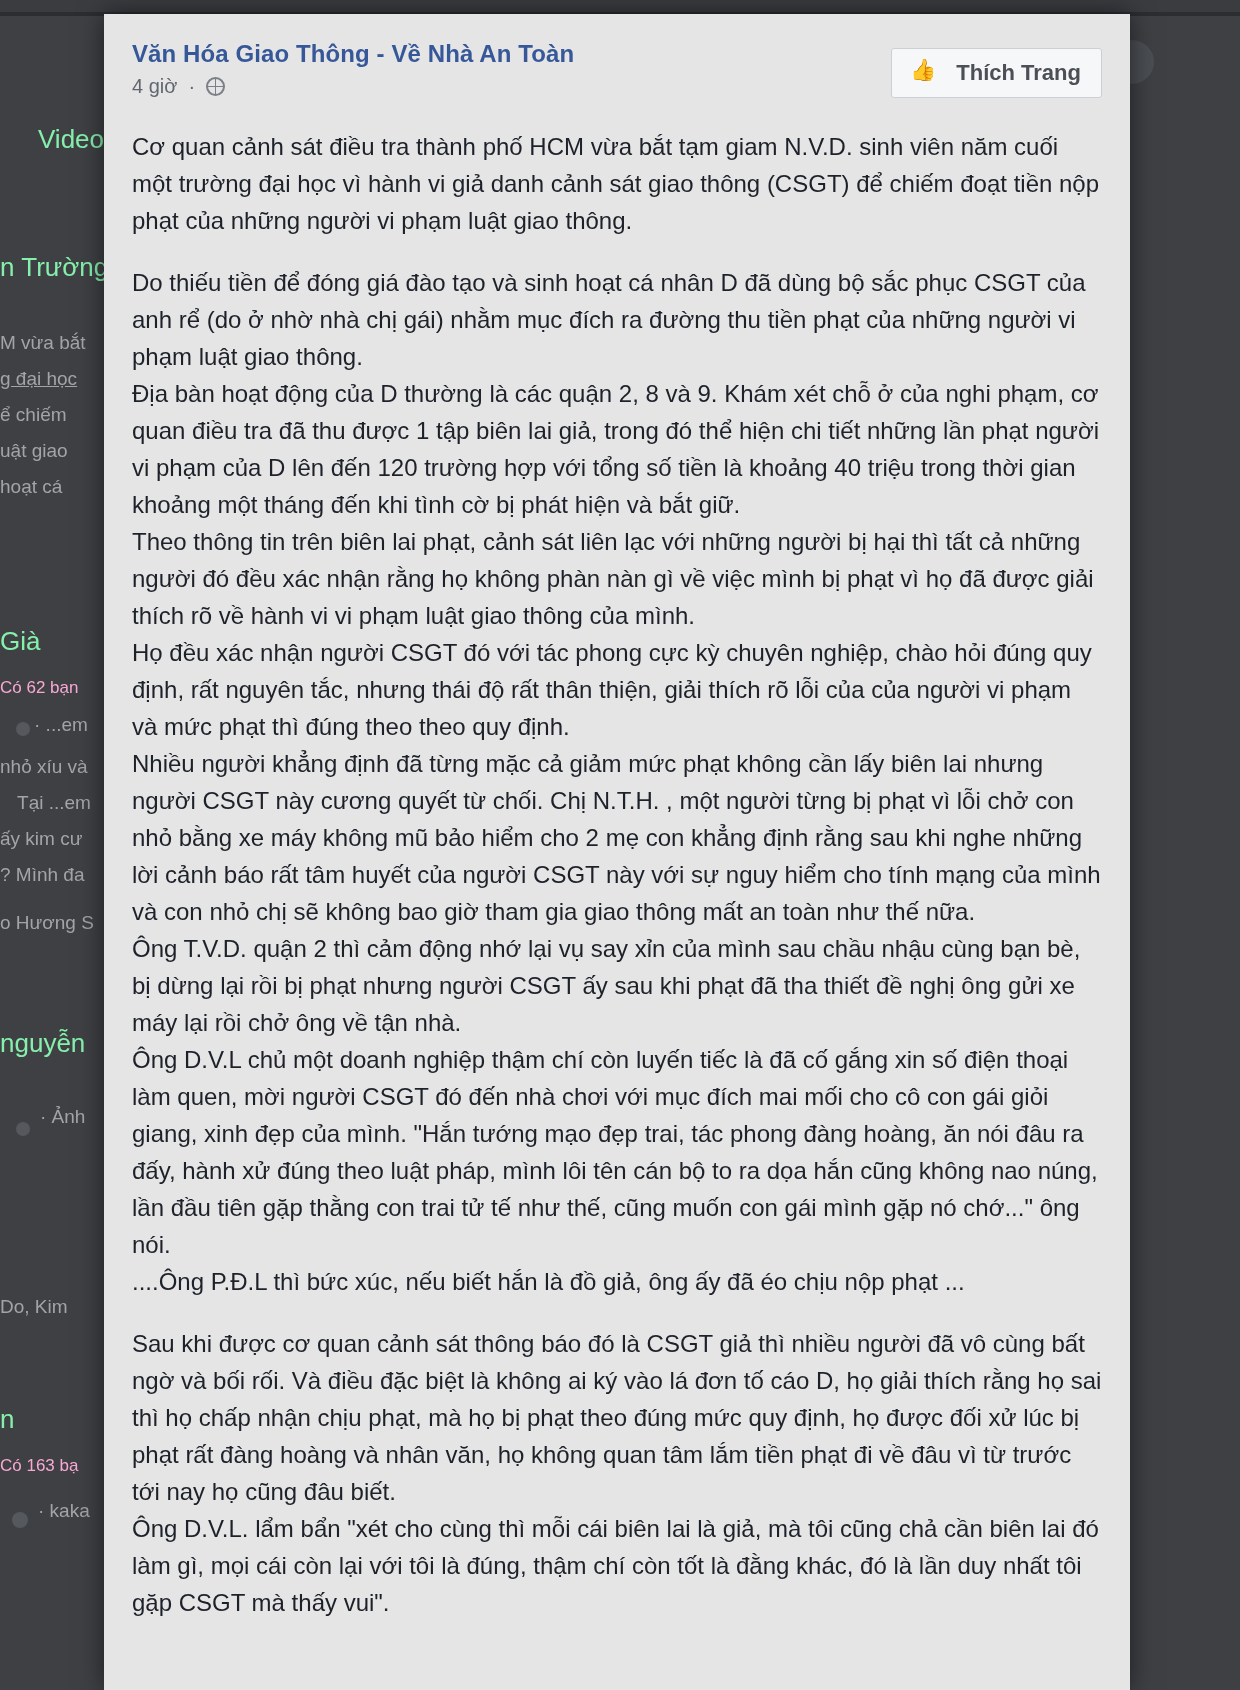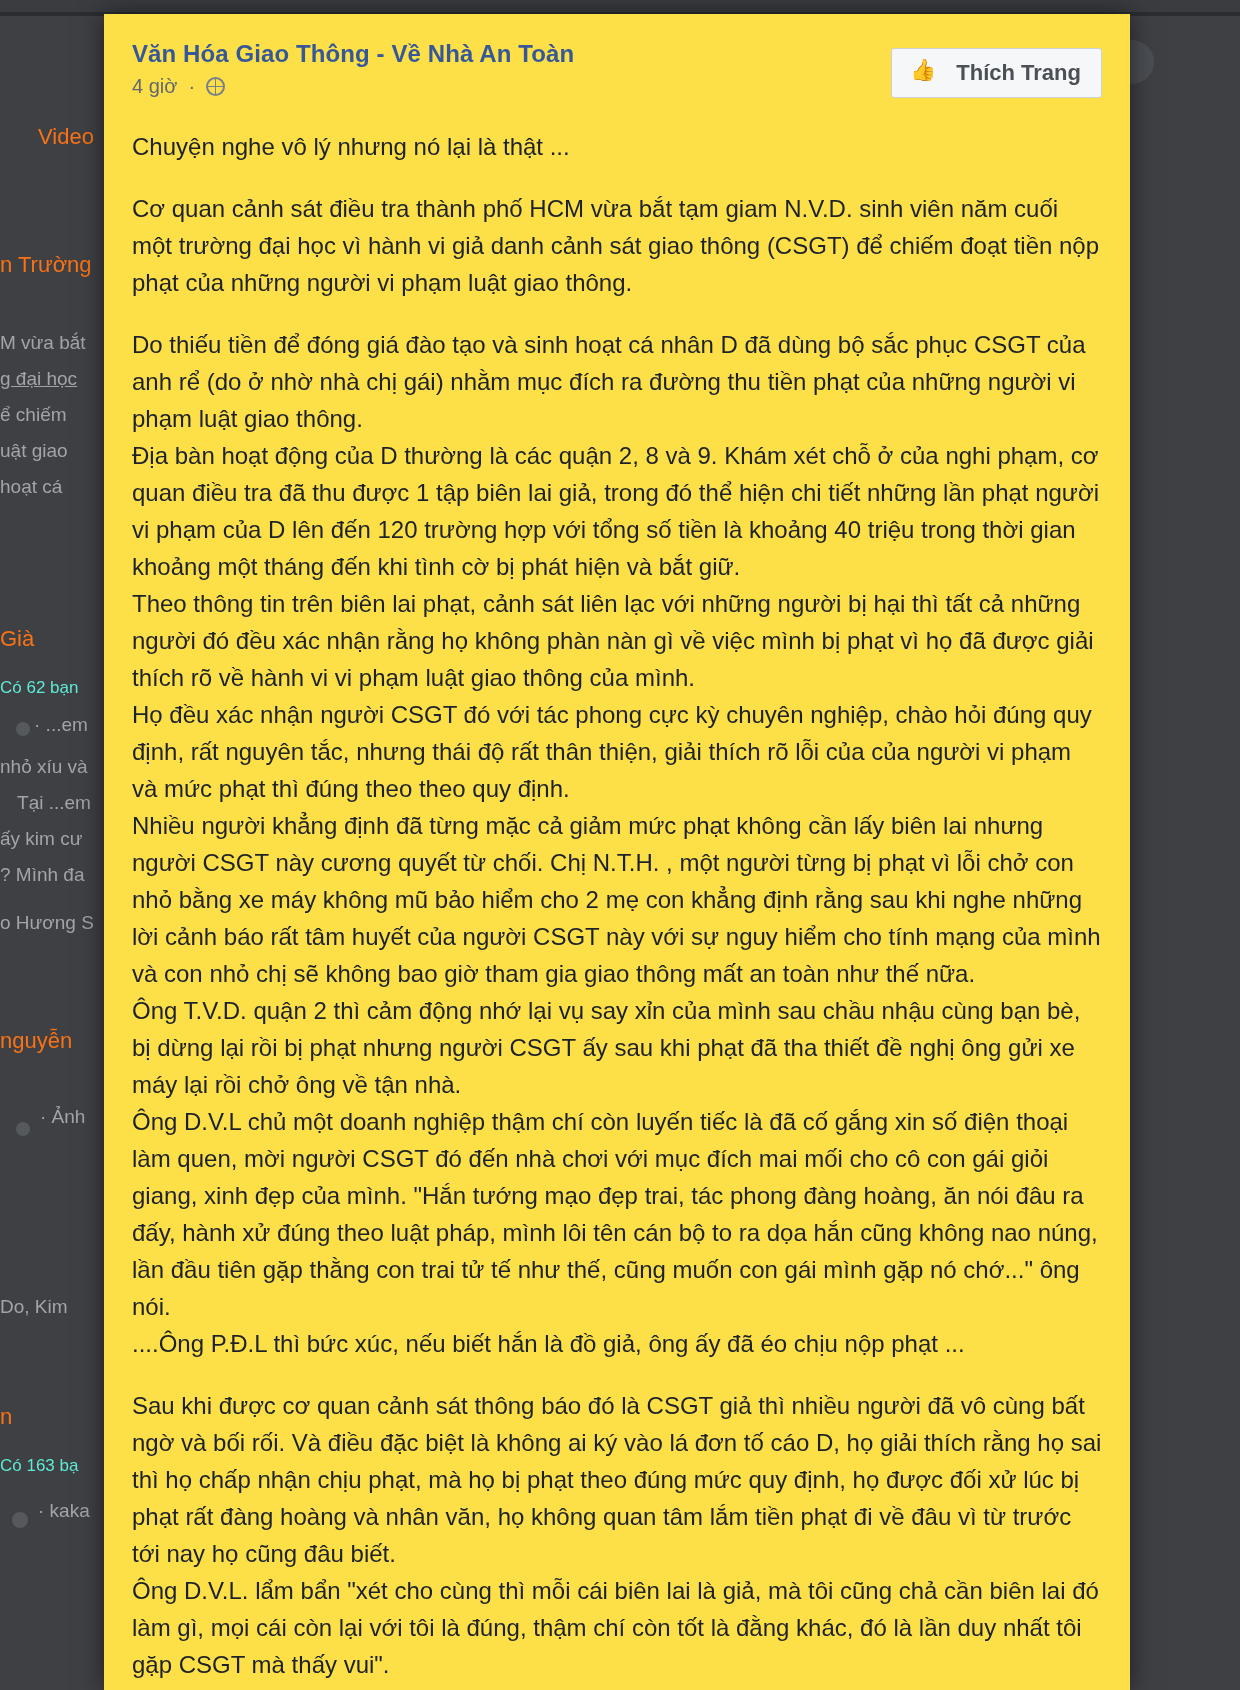--- a/index.html
+++ b/index.html
@@ -63,47 +63,47 @@
   .bg-center {
     position: absolute;
     left: 106px;
     right: 218px;
     top: 16px;
     bottom: 0;
     background: #35373b;
   }
   .bg-text {
     position: absolute;
-    color: #f97316;
-    font-size: 22px;
+    color: #86efac;
+    font-size: 26px;
     white-space: nowrap;
     overflow: hidden;
   }
   .bg-text.small { font-size: 19px; color: #a2a4a8; }
-  .bg-text.tiny  { font-size: 17px; color: #5eead4; }
+  .bg-text.tiny  { font-size: 17px; color: #f9a8d4; }
   .bg-dot {
     position: absolute;
     border-radius: 50%;
     background: #55585d;
   }
   .bg-icon-circle {
     position: absolute;
     width: 44px; height: 44px;
     border-radius: 50%;
     background: #4b4e53;
   }
 
   
   .post-card {
     position: absolute;
     left: 104px;
     top: 14px;
     width: 1026px;
     height: 1676px;
-    background: #fde047;
+    background: #e5e5e5;
     box-shadow: 0 0 24px rgba(0,0,0,0.55);
     overflow: hidden;
   }
   .post-inner {
     position: relative;
     padding: 26px 28px 0 28px;
     height: 100%;
     box-sizing: border-box;
   }
 
@@ -274,21 +274,20 @@
           <span>·</span>
           <span class="globe-icon"></span>
         </div>
         <div class="like-page-btn">
           <span class="thumb-icon"></span>
           <span>Thích Trang</span>
         </div>
       </div>
 
       <div class="post-body">
-        <p>Chuyện nghe vô lý nhưng nó lại là thật ...</p>
         <p>Cơ quan cảnh sát điều tra thành phố HCM vừa bắt tạm giam N.V.D. sinh viên năm cuối một trường đại học vì hành vi giả danh cảnh sát giao thông (CSGT) để chiếm đoạt tiền nộp phạt của những người vi phạm luật giao thông.</p>
         <p class="tight">Do thiếu tiền để đóng giá đào tạo và sinh hoạt cá nhân D đã dùng bộ sắc phục CSGT của anh rể (do ở nhờ nhà chị gái) nhằm mục đích ra đường thu tiền phạt của những người vi phạm luật giao thông.</p>
         <p class="tight">Địa bàn hoạt động của D thường là các quận 2, 8 và 9. Khám xét chỗ ở của nghi phạm, cơ quan điều tra đã thu được 1 tập biên lai giả, trong đó thể hiện chi tiết những lần phạt người vi phạm của D lên đến 120 trường hợp với tổng số tiền là khoảng 40 triệu trong thời gian khoảng một tháng đến khi tình cờ bị phát hiện và bắt giữ.</p>
         <p class="tight">Theo thông tin trên biên lai phạt, cảnh sát liên lạc với những người bị hại thì tất cả những người đó đều xác nhận rằng họ không phàn nàn gì về việc mình bị phạt vì họ đã được giải thích rõ về hành vi vi phạm luật giao thông của mình.</p>
         <p class="tight">Họ đều xác nhận người CSGT đó với tác phong cực kỳ chuyên nghiệp, chào hỏi đúng quy định, rất nguyên tắc, nhưng thái độ rất thân thiện, giải thích rõ lỗi của của người vi phạm và mức phạt thì đúng theo theo quy định.</p>
         <p class="tight">Nhiều người khẳng định đã từng mặc cả giảm mức phạt không cần lấy biên lai nhưng người CSGT này cương quyết từ chối. Chị N.T.H. , một người từng bị phạt vì lỗi chở con nhỏ bằng xe máy không mũ bảo hiểm cho 2 mẹ con khẳng định rằng sau khi nghe những lời cảnh báo rất tâm huyết của người CSGT này với sự nguy hiểm cho tính mạng của mình và con nhỏ chị sẽ không bao giờ tham gia giao thông mất an toàn như thế nữa.</p>
         <p class="tight">Ông T.V.D. quận 2 thì cảm động nhớ lại vụ say xỉn của mình sau chầu nhậu cùng bạn bè, bị dừng lại rồi bị phạt nhưng người CSGT ấy sau khi phạt đã tha thiết đề nghị ông gửi xe máy lại rồi chở ông về tận nhà.</p>
         <p class="tight">Ông D.V.L chủ một doanh nghiệp thậm chí còn luyến tiếc là đã cố gắng xin số điện thoại làm quen, mời người CSGT đó đến nhà chơi với mục đích mai mối cho cô con gái giỏi giang, xinh đẹp của mình. "Hắn tướng mạo đẹp trai, tác phong đàng hoàng, ăn nói đâu ra đấy, hành xử đúng theo luật pháp, mình lôi tên cán bộ to ra dọa hắn cũng không nao núng, lần đầu tiên gặp thằng con trai tử tế như thế, cũng muốn con gái mình gặp nó chớ..." ông nói.</p>
         <p>....Ông P.Đ.L thì bức xúc, nếu biết hắn là đồ giả, ông ấy đã éo chịu nộp phạt ...</p>
         <p class="tight">Sau khi được cơ quan cảnh sát thông báo đó là CSGT giả thì nhiều người đã vô cùng bất ngờ và bối rối. Và điều đặc biệt là không ai ký vào lá đơn tố cáo D, họ giải thích rằng họ sai thì họ chấp nhận chịu phạt, mà họ bị phạt theo đúng mức quy định, họ được đối xử lúc bị phạt rất đàng hoàng và nhân văn, họ không quan tâm lắm tiền phạt đi về đâu vì từ trước tới nay họ cũng đâu biết.</p>

